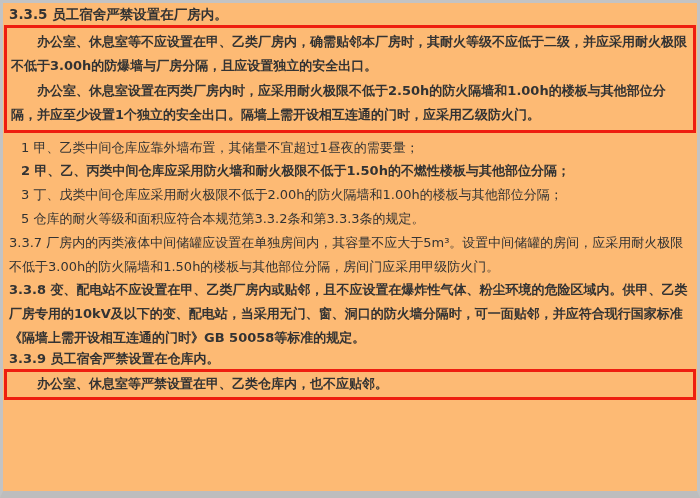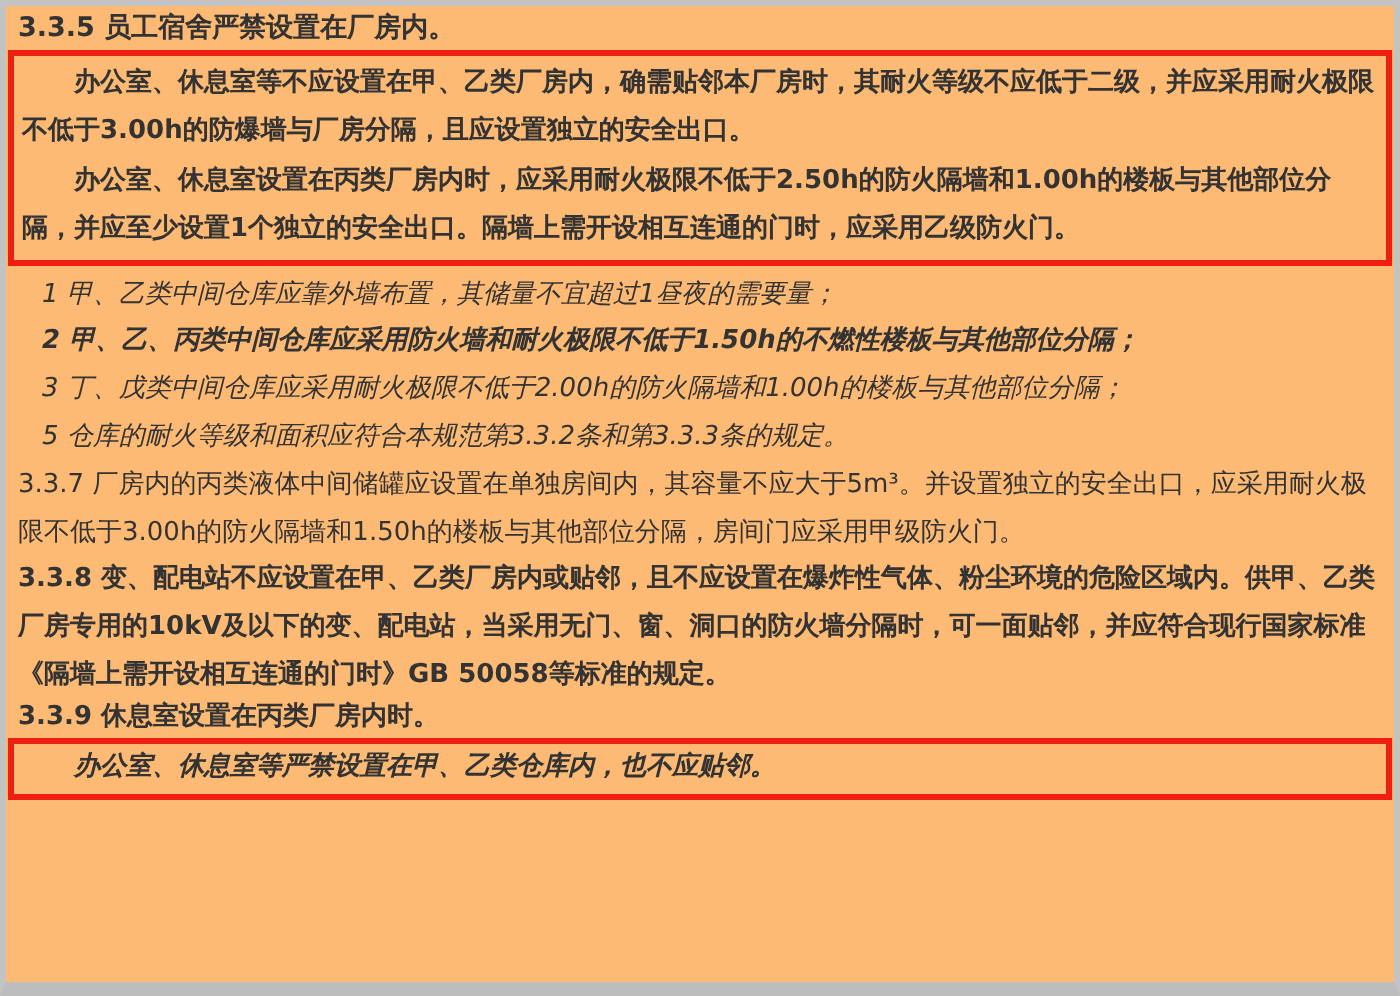--- a/index.html
+++ b/index.html
@@ -27,58 +27,58 @@
     line-height: 19px;
     padding: 2px 6px 0 6px;
   }
 
   
   .para {
     line-height: 23.8px;
     padding: 0 6px;
   }
   .bold { font-weight: 700; }
-  .indent-item { padding-left: 18px; font-style: italic; }   
+  .indent-item { padding-left: 18px; }   
   .indent-2em { text-indent: 2em; }      
   .tight { line-height: 18px; }
 
   
   .redbox {
     border: 3px solid var(--hl, #ee1e10);
     margin: 1px 1px 0 1px;
     padding: 2px 4px;
   }
   .redbox p {
     font-weight: 700;
     text-indent: 2em;
   }
   .redbox-1 { margin-bottom: 3px; }
   .redbox-1 p { line-height: 24.4px; }
-  .redbox-2 { margin-top: 1px; padding: 1px 0 2px 4px; font-style: italic; }
+  .redbox-2 { margin-top: 1px; padding: 1px 0 2px 4px; }
   .redbox-2 p { line-height: 22.5px; }
 </style>
 </head>
 <body>
 
 <div class="page" style="color: rgb(51, 51, 51);">
 
   <p class="heading">3.3.5 员工宿舍严禁设置在厂房内。</p>
 
   <div class="redbox redbox-1">
     <p>办公室、休息室等不应设置在甲、乙类厂房内，确需贴邻本厂房时，其耐火等级不应低于二级，并应采用耐火极限不低于3.00h的防爆墙与厂房分隔，且应设置独立的安全出口。</p>
     <p>办公室、休息室设置在丙类厂房内时，应采用耐火极限不低于2.50h的防火隔墙和1.00h的楼板与其他部位分隔，并应至少设置1个独立的安全出口。隔墙上需开设相互连通的门时，应采用乙级防火门。</p>
   </div>
 
   <div>
     <p class="para indent-item">1 甲、乙类中间仓库应靠外墙布置，其储量不宜超过1昼夜的需要量；</p>
     <p class="para indent-item bold">2 甲、乙、丙类中间仓库应采用防火墙和耐火极限不低于1.50h的不燃性楼板与其他部位分隔；</p>
     <p class="para indent-item">3 丁、戊类中间仓库应采用耐火极限不低于2.00h的防火隔墙和1.00h的楼板与其他部位分隔；</p>
     <p class="para indent-item">5 仓库的耐火等级和面积应符合本规范第3.3.2条和第3.3.3条的规定。</p>
-    <p class="para">3.3.7 厂房内的丙类液体中间储罐应设置在单独房间内，其容量不应大于5m³。并设置独立的安全出口，应采用耐火极限不低于3.00h的防火隔墙和1.50h的楼板与其他部位分隔，房间门应采用甲级防火门。</p>
+    <p class="para">3.3.7 厂房内的丙类液体中间储罐应设置在单独房间内，其容量不应大于5m³。设置中间储罐的房间，应采用耐火极限不低于3.00h的防火隔墙和1.50h的楼板与其他部位分隔，房间门应采用甲级防火门。</p>
     <p class="para bold">3.3.8 变、配电站不应设置在甲、乙类厂房内或贴邻，且不应设置在爆炸性气体、粉尘环境的危险区域内。供甲、乙类厂房专用的10kV及以下的变、配电站，当采用无门、窗、洞口的防火墙分隔时，可一面贴邻，并应符合现行国家标准《隔墙上需开设相互连通的门时》GB 50058等标准的规定。</p>
-    <p class="para bold tight">3.3.9 休息室设置在丙类厂房内时。</p>
+    <p class="para bold tight">3.3.9 员工宿舍严禁设置在仓库内。</p>
   </div>
 
   <div class="redbox redbox-2">
     <p>办公室、休息室等严禁设置在甲、乙类仓库内，也不应贴邻。</p>
   </div>
 
 </div>
 
 </body></html>

